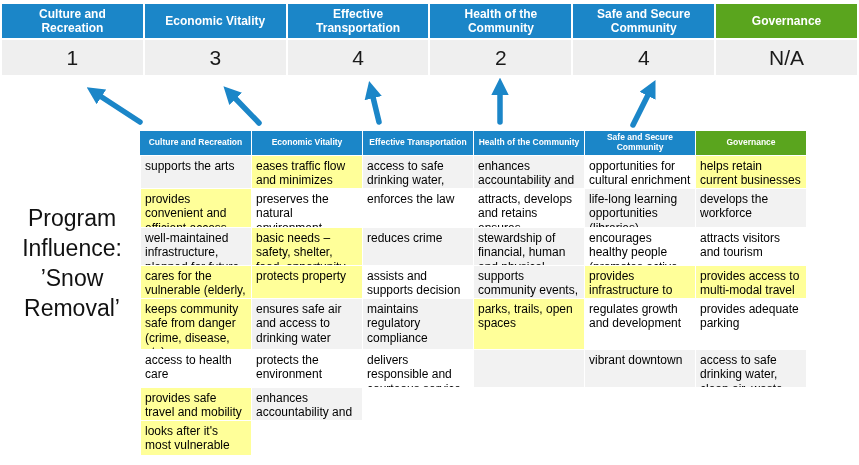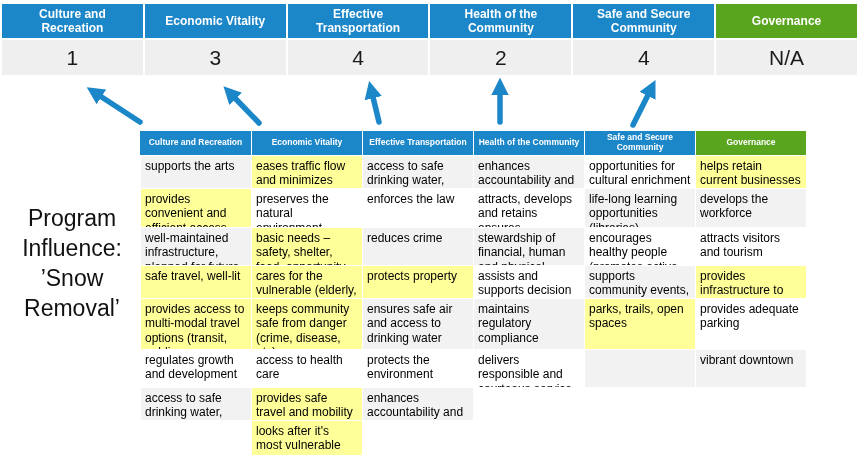--- a/index.html
+++ b/index.html
@@ -112,33 +112,32 @@
         <div class="m-cell">enforces the law</div>
         <div class="m-cell">attracts, develops and retains ensures</div>
         <div class="m-cell band">life-long learning opportunities (libraries)</div>
         <div class="m-cell band">develops the workforce</div>
         <div class="m-cell band">well-maintained infrastructure, planned for future development</div>
         <div class="m-cell band hl">basic needs – safety, shelter, food, opportunity to work</div>
         <div class="m-cell band">reduces crime</div>
         <div class="m-cell band">stewardship of financial, human and physical resources</div>
         <div class="m-cell">encourages healthy people (promotes active lifestyle)</div>
         <div class="m-cell">attracts visitors and tourism</div>
-        <div class="m-cell hl">safe travel, well-lit</div>
         <div class="m-cell hl">cares for the vulnerable (elderly, youth)</div>
         <div class="m-cell hl">protects property</div>
         <div class="m-cell">assists and supports decision makers</div>
         <div class="m-cell band">supports community events, and entertainment options</div>
         <div class="m-cell band hl">provides infrastructure to support commerce (transportation, utilities, internet/communications, smart cities, etc)</div>
         <div class="m-cell band hl">provides access to multi-modal travel options (transit, public transportation, bike lanes, trails)</div>
         <div class="m-cell band hl">keeps community safe from danger (crime, disease, etc)</div>
         <div class="m-cell band">ensures safe air and access to drinking water</div>
         <div class="m-cell band">maintains regulatory compliance</div>
         <div class="m-cell hl">parks, trails, open spaces</div>
+        <div class="m-cell">regulates growth and development</div>
         <div class="m-cell">provides adequate parking</div>
-        <div class="m-cell">regulates growth and development</div>
         <div class="m-cell">access to health care</div>
         <div class="m-cell">protects the environment</div>
         <div class="m-cell">delivers responsible and courteous service</div>
         <div class="m-cell band"></div>
         <div class="m-cell band">vibrant downtown</div>
         <div class="m-cell band">access to safe drinking water, clean air, waste removal</div>
         <div class="m-cell band hl">provides safe travel and mobility</div>
         <div class="m-cell band">enhances accountability and transparency in operations</div>
         <div class="m-cell"></div>
         <div class="m-cell"></div>

